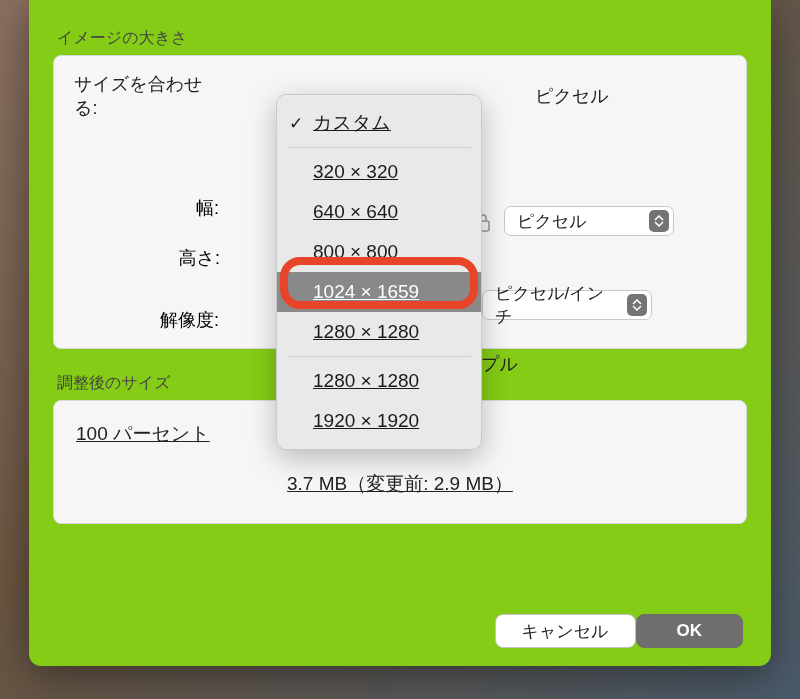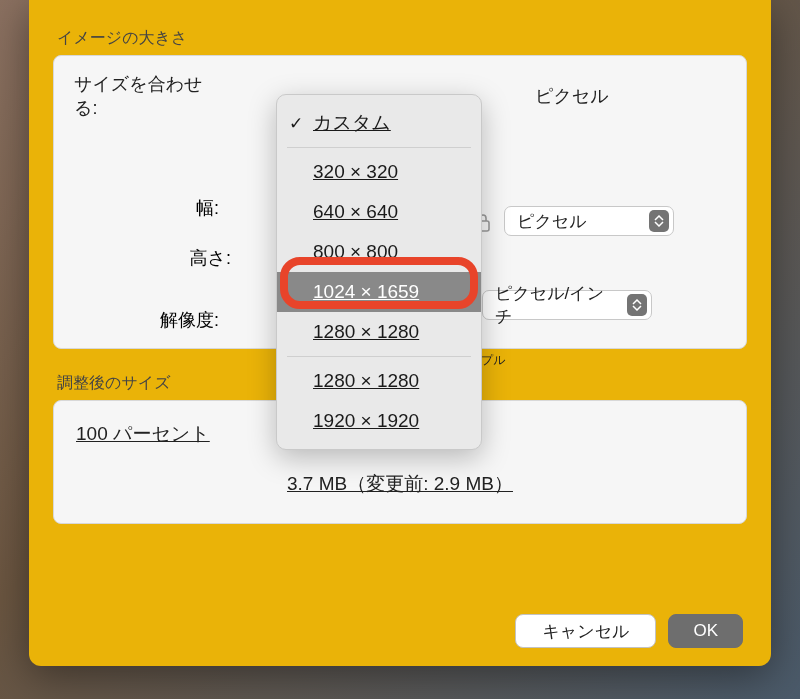--- a/index.html
+++ b/index.html
@@ -10,21 +10,21 @@
       height: 699px;
       overflow: hidden;
       position: relative;
     }
     .dialog {
       position: absolute;
       left: 29px;
       top: 0;
       width: 742px;
       height: 666px;
-      background: #eab308;
+      background: #84cc16;
       border-radius: 0 0 12px 12px;
       box-shadow: 0 10px 40px rgba(0,0,0,0.4);
       padding: 28px 24px 18px 24px;
       display: flex;
       flex-direction: column;
     }
     .section-label {
       font-size: 16px;
       color: #444;
       margin-bottom: 6px;
@@ -92,39 +92,39 @@
     .size-line {
       font-size: 19px;
       color: #222;
       margin-bottom: 24px;
       text-decoration: underline;
     }
     .buttons {
       margin-top: auto;
       display: flex;
       justify-content: flex-end;
-      gap: 12px;
+      gap: 0;
       padding-right: 4px;
     }
     .btn {
       height: 34px;
       border-radius: 8px;
       padding: 0 26px;
       font-size: 17px;
       border: 1px solid #c2c2c2;
       background: #fff;
       color: #222;
       cursor: pointer;
     }
     .btn-primary {
       background: #6e6e6e;
       border: 1px solid #6e6e6e;
       color: #fff;
-      padding: 0 24px;
-      font-weight: 400;
+      padding: 0 40px;
+      font-weight: 700;
     }
     
     .popup-menu {
       position: absolute;
       left: 247px;
       top: 94px;
       width: 206px;
       background: #e9e9e9;
       border: 1px solid #c9c9c9;
       border-radius: 10px;
@@ -165,21 +165,21 @@
       top: 257px;
       width: 198px;
       height: 52px;
       border: 8px solid #e8442a;
       border-radius: 20px;
       z-index: 60;
       pointer-events: none;
     }
     .partial-text {
       position: absolute;
-      font-size: 12px;
+      font-size: 18px;
       color: #222;
     }
   </style>
 </head>
 <body>
 
 <div class="dialog">
 
   <div class="section-label">イメージの大きさ</div>
 
@@ -187,21 +187,21 @@
 
     <div class="row">
       <div class="row-label">サイズを合わせる:</div>
       <div style="width:250px"></div>
       <span class="unit-label" style="margin-left:56px">ピクセル</span>
     </div>
 
     <div class="field-block" style="position:relative; height:190px;">
 
       <div style="position:absolute; left:0; top:58px; width:155px; text-align:right; font-size:18px; padding-right:10px;">幅:</div>
-      <div style="position:absolute; left:12px; top:108px; width:155px; text-align:right; font-size:18px; padding-right:10px;">高さ:</div>
+      <div style="position:absolute; left:1px; top:108px; width:155px; text-align:right; font-size:18px; padding-right:10px;">高さ:</div>
       <div style="position:absolute; left:0; top:170px; width:155px; text-align:right; font-size:18px; padding-right:10px;">解像度:</div>
 
       <span style="position:absolute; left:400px; top:74px;">
         <svg width="18" height="22" viewBox="0 0 18 22" fill="none" stroke="#999" stroke-width="1.6">
           <rect x="3" y="9" width="12" height="10" rx="2"></rect>
           <path d="M6 9 V6 a3 3 0 0 1 6 0 v3"></path>
         </svg>
       </span>
 
       <div class="select-box" style="position:absolute; left:430px; top:68px;">

